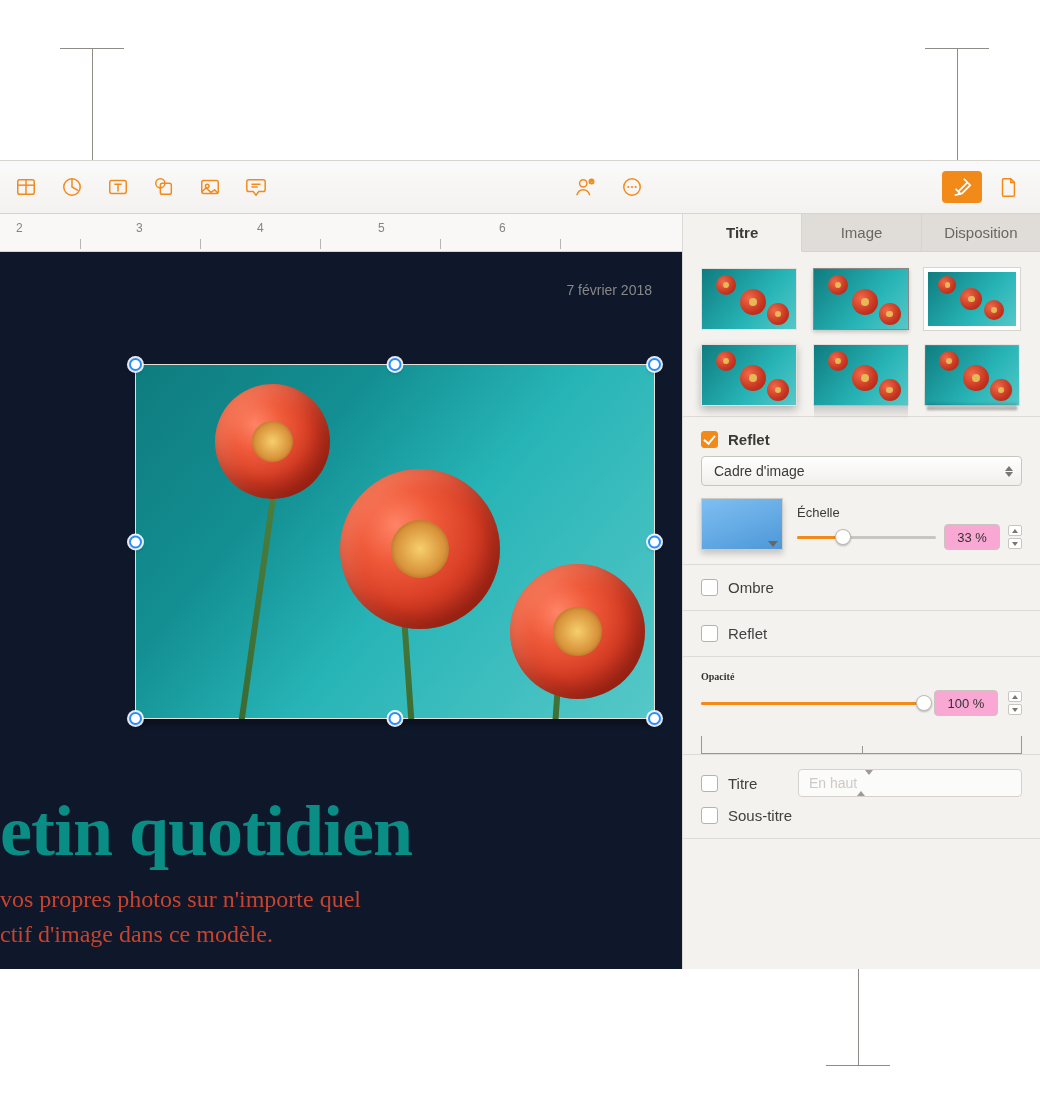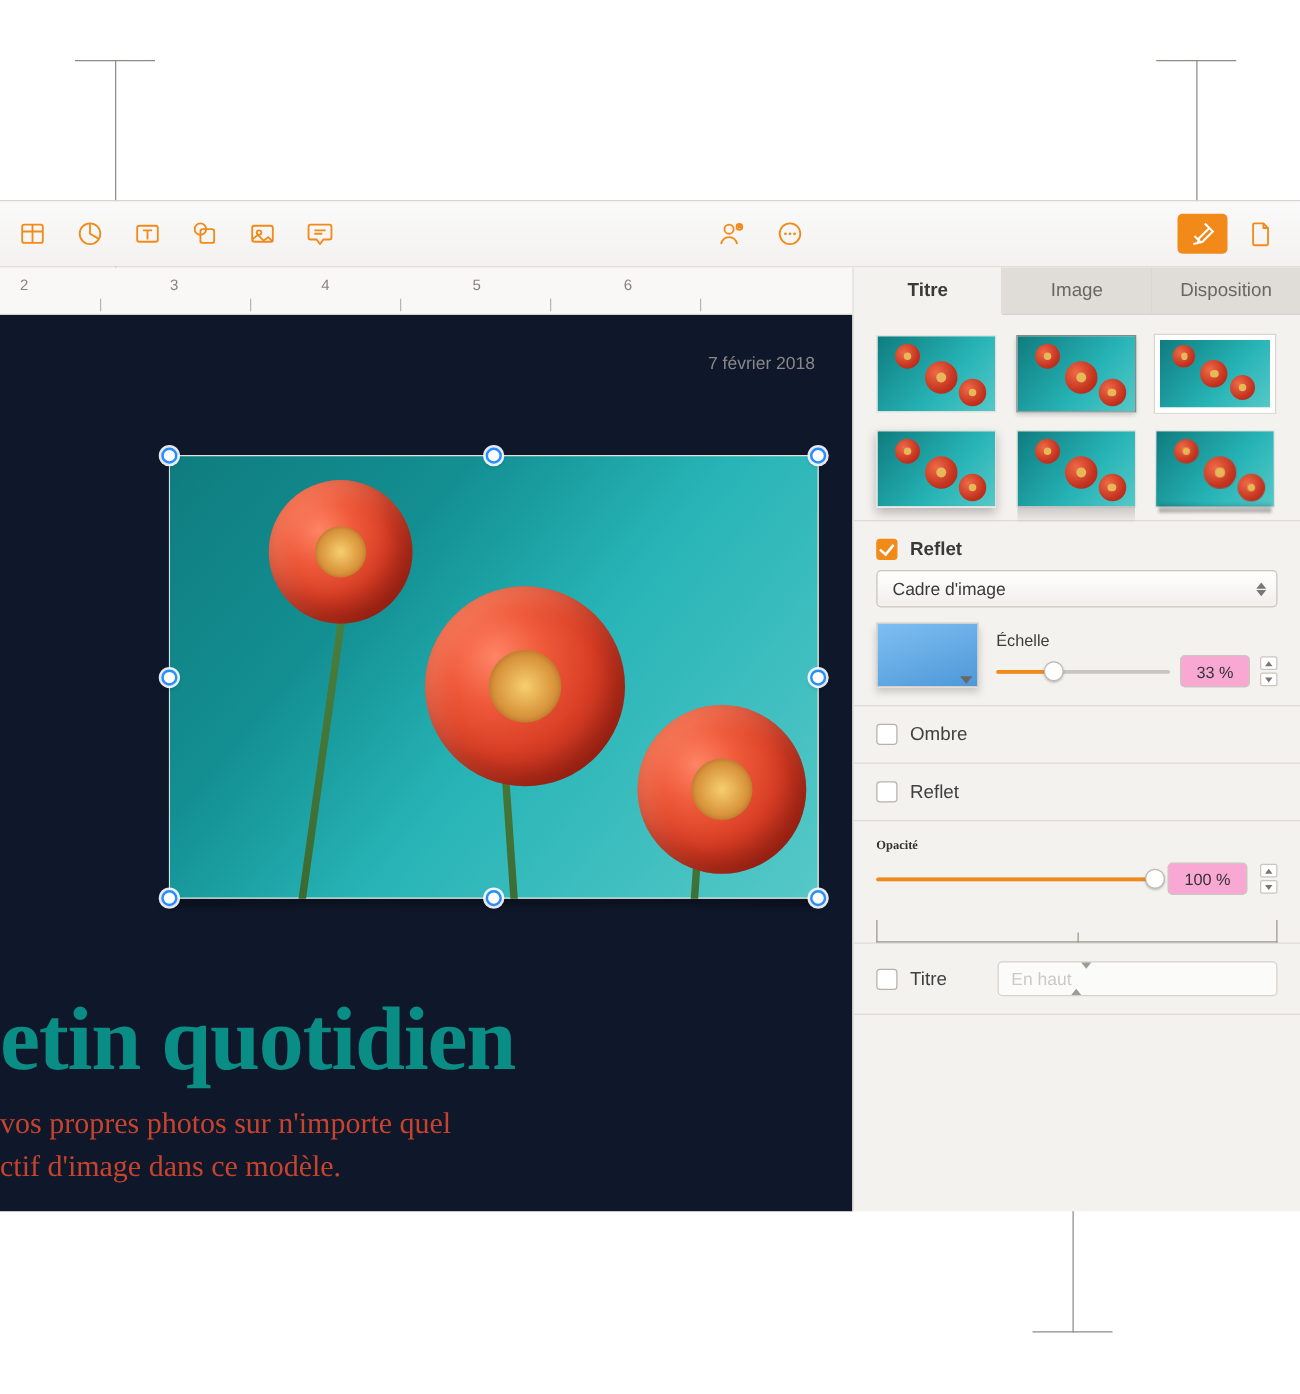--- a/index.html
+++ b/index.html
@@ -701,15 +701,19 @@
 
     <div class="section title-section" style="border-top:1px solid #dedbd7">
       <div class="row">
         <div class="check"></div>
         <div class="plain-label" style="width:60px">Titre</div>
         <div class="title-select">
           <span>En haut</span>
           <div class="updown"></div>
         </div>
       </div>
+      <div class="row">
+        <div class="check"></div>
+        <div class="plain-label">Sous-titre</div>
+      </div>
     </div>
   </div>
 </div>
 
 </body></html>

